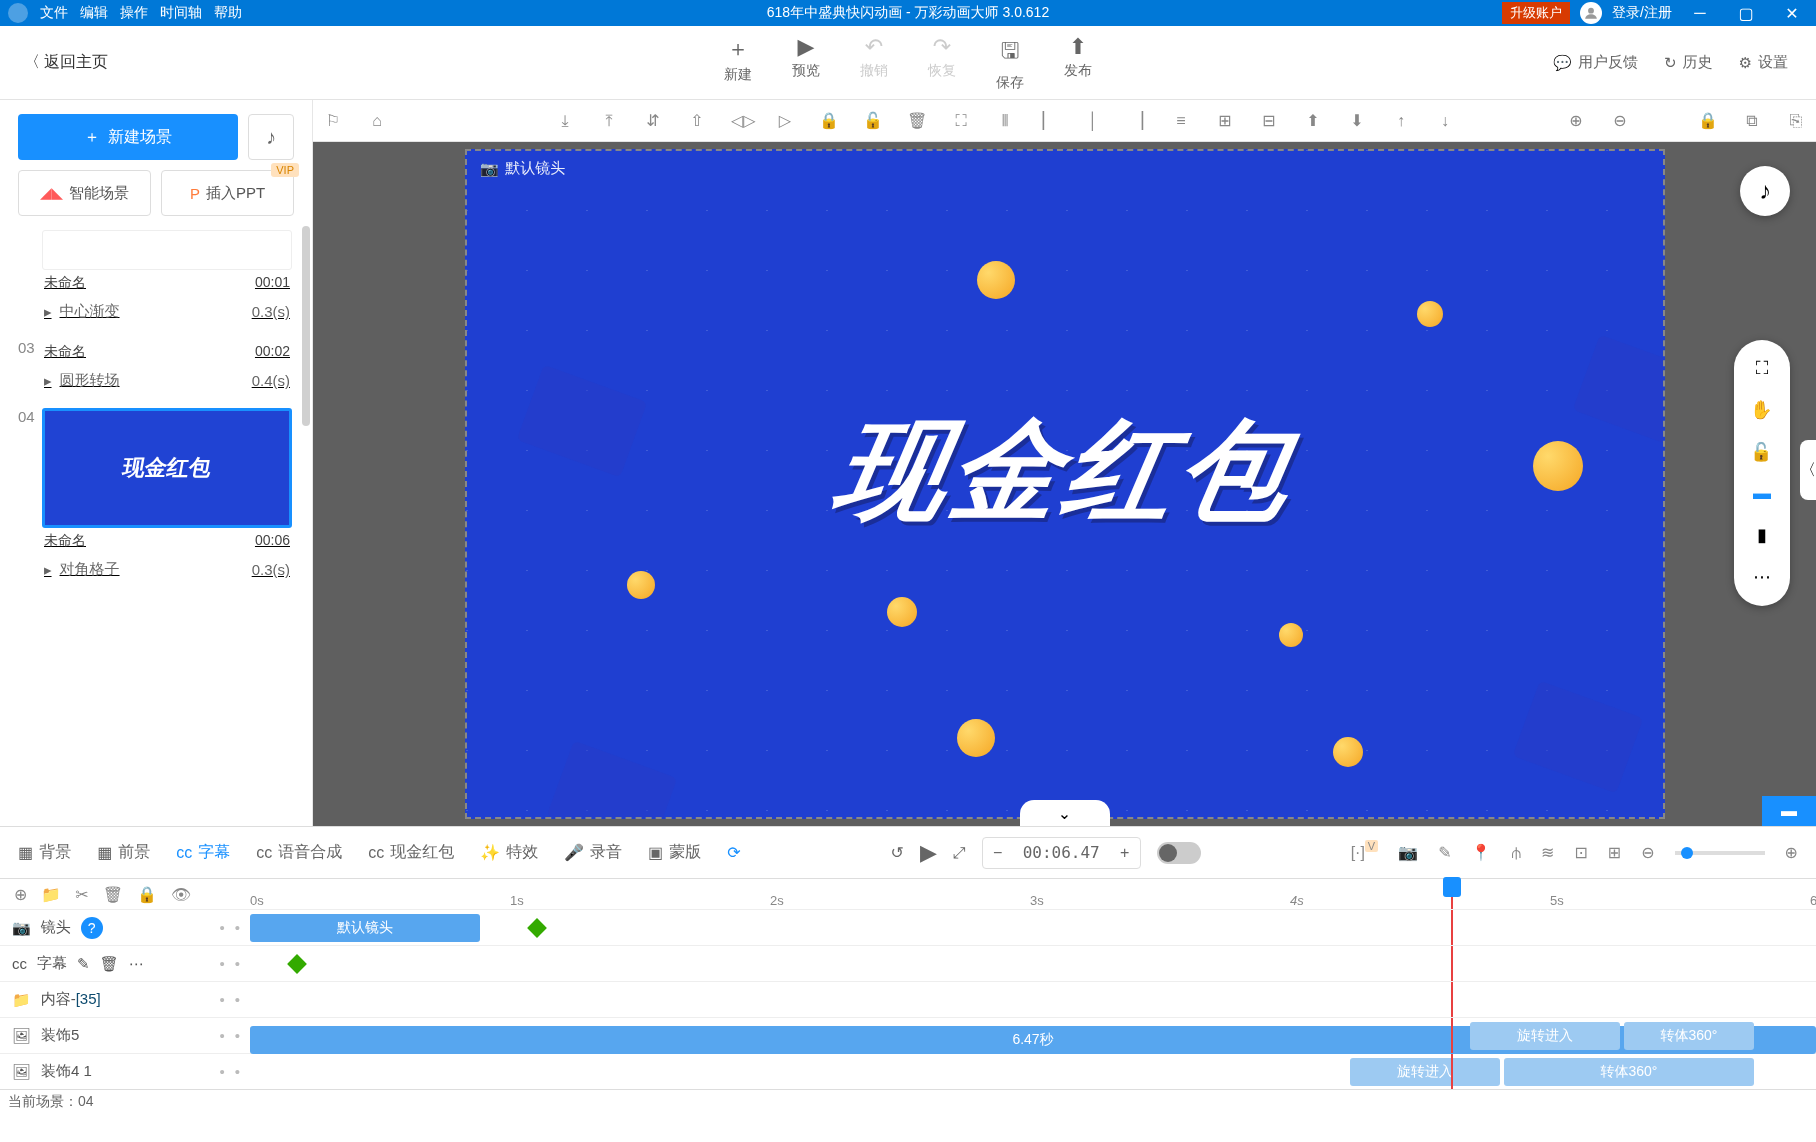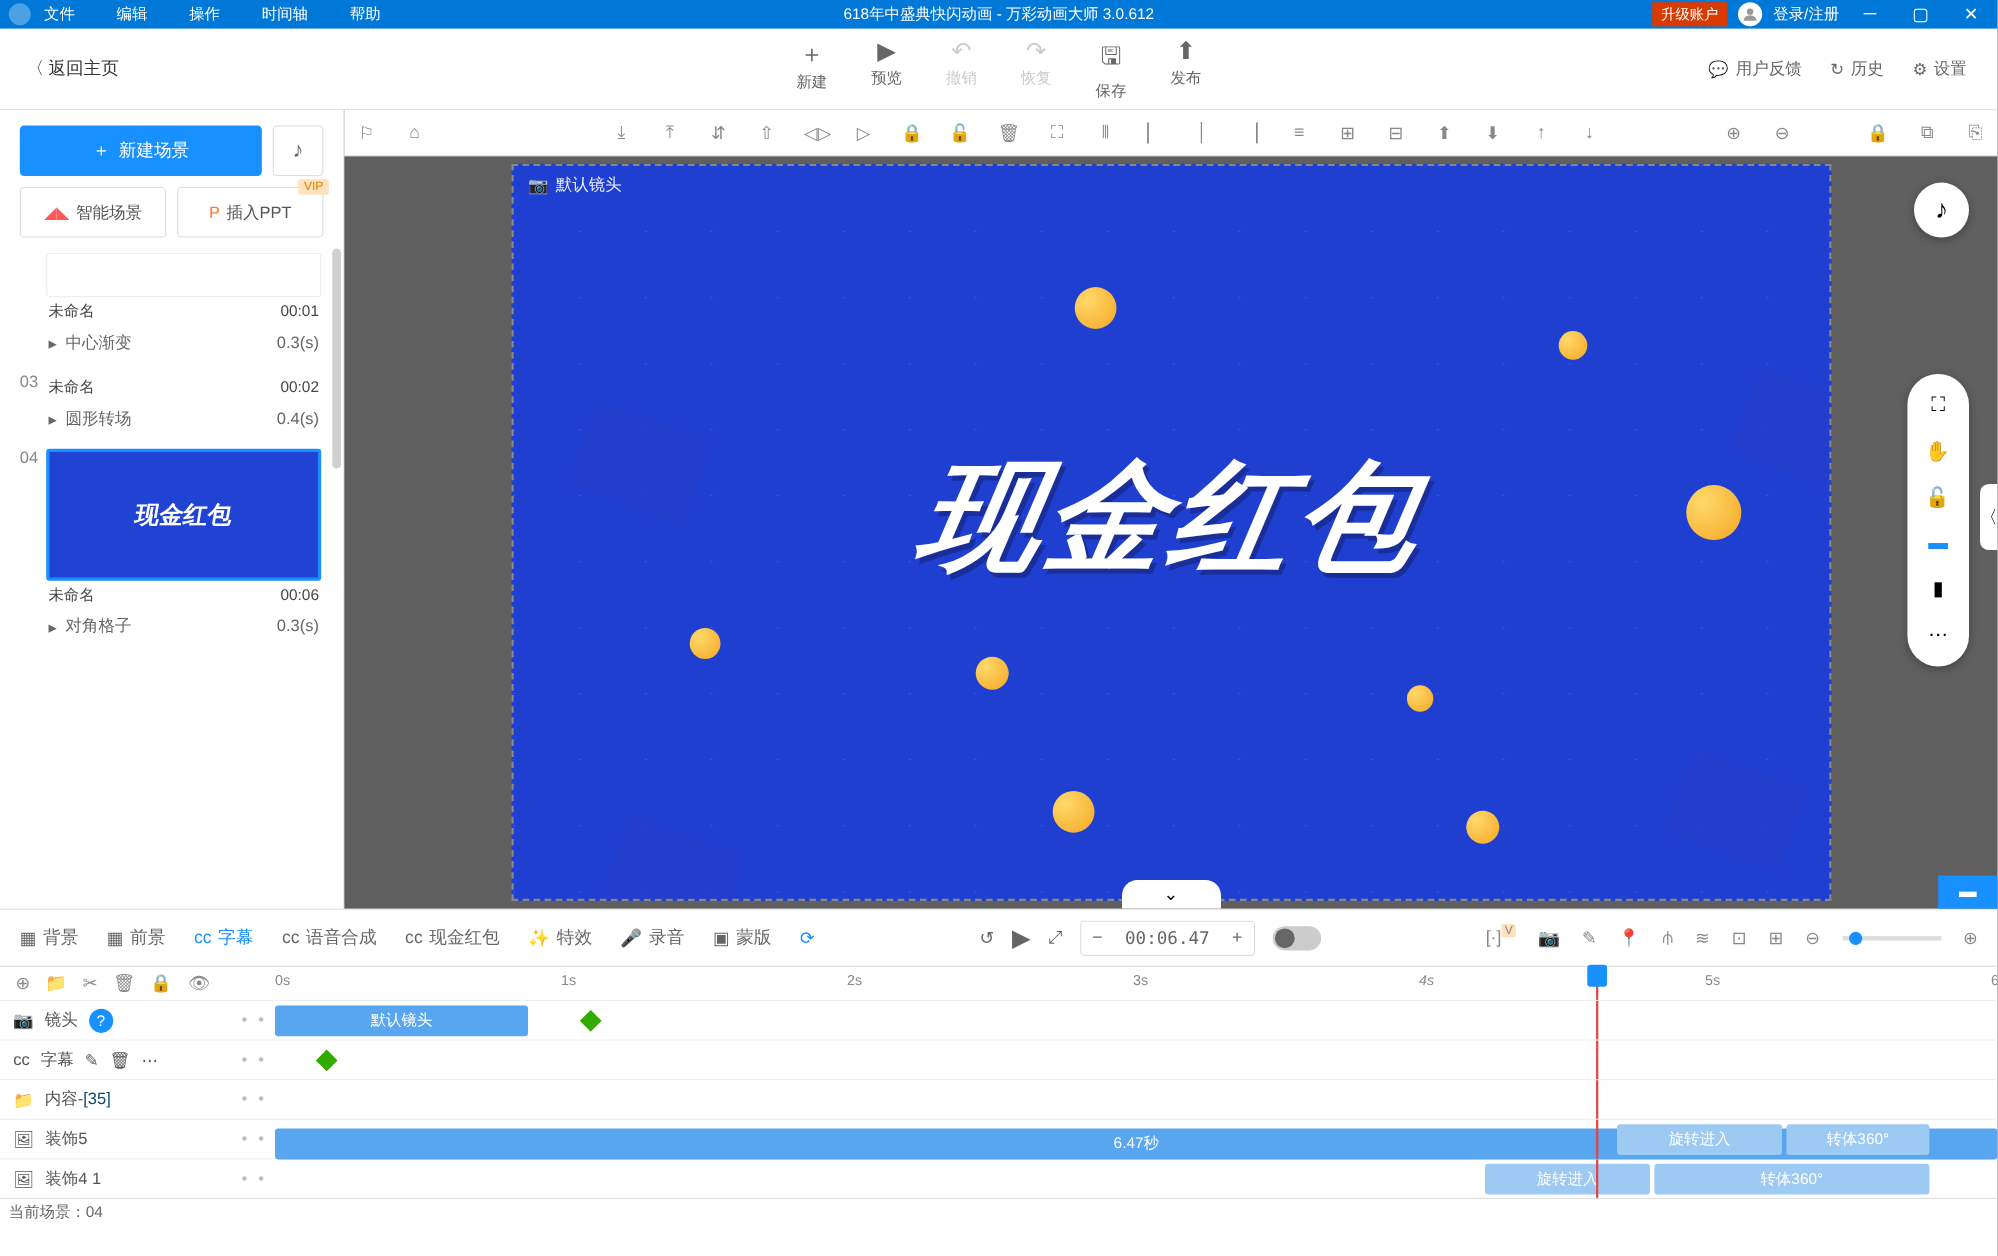--- a/index.html
+++ b/index.html
@@ -1,21 +1,21 @@
 <!DOCTYPE html>
 <html><head>
 <meta charset="utf-8">
 <style>
 * { margin:0; padding:0; box-sizing:border-box; font-family:"Microsoft YaHei",sans-serif; user-select:none; }
 body { width:1816px; height:1142px; background:#fff; overflow:hidden; position:relative; }
 
 
 .titlebar { height:26px; background:#0078d7; display:flex; align-items:center; color:#fff; font-size:14px; position:relative; }
 .titlebar .logo { width:24px; height:24px; margin:0 6px; }
-.titlebar .menu { display:flex; gap:38px; padding-left:4px; }
+.titlebar .menu { display:flex; gap:12px; padding-left:4px; }
 .titlebar .title-center { position:absolute; left:50%; transform:translateX(-50%); font-size:14px; }
 .titlebar .right { margin-left:auto; display:flex; align-items:center; gap:10px; padding-right:6px; }
 .upgrade { background:#d83b01; padding:2px 8px; font-size:13px; }
 .avatar { width:22px; height:22px; border-radius:50%; background:#fff; display:flex; align-items:center; justify-content:center; }
 .win-btn { width:36px; height:26px; display:flex; align-items:center; justify-content:center; font-size:16px; }
 
 
 .toolbar1 { height:74px; display:flex; align-items:center; border-bottom:1px solid #e3e3e3; }
 .back-home { display:flex; align-items:center; gap:4px; font-size:16px; padding:0 24px; color:#333; }
 .tb1-center { position:absolute; left:50%; transform:translateX(-50%); display:flex; gap:40px; }
@@ -30,21 +30,21 @@
 
 
 .leftpanel { width:313px; border-right:1px solid #e6e6e6; display:flex; flex-direction:column; position:relative; }
 .lp-row1 { display:flex; gap:10px; padding:14px 18px 0 18px; }
 .new-scene { flex:1; height:46px; background:#1890ff; color:#fff; border-radius:4px; display:flex; align-items:center; justify-content:center; gap:8px; font-size:16px; }
 .music-btn { width:46px; height:46px; border:1px solid #ddd; border-radius:4px; display:flex; align-items:center; justify-content:center; font-size:20px; color:#666; }
 .lp-row2 { display:flex; gap:10px; padding:10px 18px; }
 .lp-btn { flex:1; height:46px; border:1px solid #ddd; border-radius:4px; display:flex; align-items:center; justify-content:center; gap:6px; font-size:15px; color:#555; position:relative; }
 .vip-badge { position:absolute; top:-8px; right:-6px; background:#ffe1bd; color:#d98500; font-size:11px; padding:1px 5px; border-radius:3px; }
 
-.scenes { flex:1; overflow:hidden; padding-right:10px; position:relative; }
+.scenes { flex:1; overflow:hidden; padding-right:10px; position:relative;text-decoration:underline; }
 .scenes-scroll { position:absolute; right:2px; top:0; width:8px; height:200px; background:#d0d0d0; border-radius:4px; }
 .scene-block { margin-left:42px; margin-right:6px; margin-bottom:4px; }
 .scene-idx { position:absolute; left:18px; font-size:15px; color:#888; }
 .scene-thumb { width:250px; height:120px; background:#2043d3; border-radius:3px; position:relative; overflow:hidden; }
 .scene-thumb.small { height:40px; background:#fff; border:1px solid #eee; }
 .scene-thumb.red { background:radial-gradient(circle at 50% 50%, #ff5a5a, #e84040); display:flex; align-items:center; justify-content:center; }
 .scene-thumb.red .inner { color:#fff; text-align:center; }
 .scene-thumb.blue-sel { border:3px solid #1890ff; }
 .scene-thumb.blue-sel .txt { position:absolute; left:50%; top:50%; transform:translate(-50%,-50%) skewX(-10deg); color:#fff; font-weight:bold; font-size:22px; }
 .scene-info { display:flex; justify-content:space-between; padding:4px 2px; font-size:14px; color:#444; width:250px; }
@@ -92,21 +92,21 @@
 .tl-right { display:flex; align-items:center; gap:20px; color:#888; }
 .tl-right .v-badge { color:#orange; font-size:11px; background:#ffe1bd; padding:0 3px; border-radius:2px; position:relative; top:-8px; }
 .zoom-slide { width:90px; height:4px; background:#ddd; position:relative; }
 .zoom-slide::after { content:''; width:12px; height:12px; background:#1890ff; border-radius:50%; position:absolute; left:6px; top:-4px; }
 
 
 .timeline { flex:1; border-top:1px solid #ddd; display:flex; flex-direction:column; }
 .tl-head { display:flex; height:30px; }
 .tl-left-head { width:250px; display:flex; align-items:center; gap:14px; padding-left:14px; color:#888; }
 .tl-ruler { flex:1; position:relative; font-size:13px; color:#888; }
-.tl-ruler .tick { position:absolute; top:4px; }
+.tl-ruler .tick { position:absolute; top:14px; }
 .tl-row { display:flex; height:36px; border-top:1px solid #eee; align-items:center; }
 .tl-row-h { width:250px; display:flex; align-items:center; gap:10px; padding-left:12px; font-size:15px; color:#555; }
 .tl-row-h .dots { margin-left:auto; display:flex; gap:10px; padding-right:10px; color:#bbb; }
 .tl-row-body { flex:1; position:relative; height:100%; }
 .clip { position:absolute; height:28px; top:4px; background:#57a6ef; border-radius:3px; display:flex; align-items:center; justify-content:center; color:#fff; font-size:14px; }
 .clip.light { background:#9dcaf2; }
 .clip.full { left:0; right:0;margin-top:40px; }
 .diamond { width:14px; height:14px; background:#3a0; transform:rotate(45deg); position:absolute; top:11px; }
 .playhead { position:absolute; top:0; bottom:0; width:2px; background:#e84040; }
 .playhead .head { position:absolute; top:-2px; left:-8px; width:18px; height:20px; background:#1890ff; border-radius:3px; }

